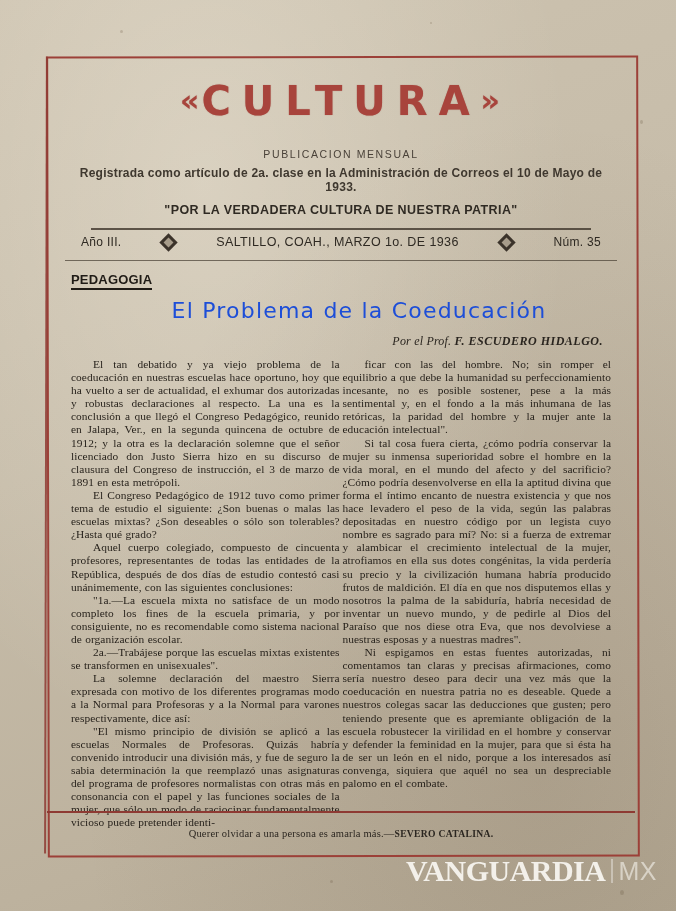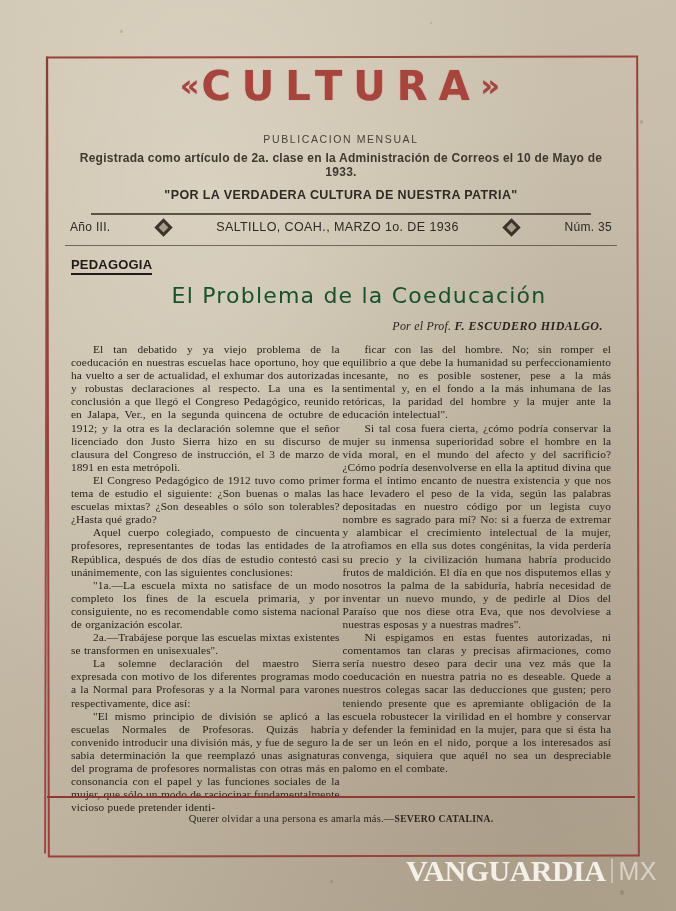--- a/index.html
+++ b/index.html
@@ -21,21 +21,21 @@
   .frame{
     position:absolute;left:47px;top:56px;width:588px;height:797px;
     border:2px solid #9c4038;
     box-shadow:inset 0 0 0 0 transparent;
     transform:rotate(-.12deg);
   }
   .frame:after{
     content:"";position:absolute;left:-4px;top:-2px;width:2px;height:100%;
     background:#8e3a33;opacity:.85;transform:rotate(.25deg);
   }
-  .sheet{position:absolute;left:47px;top:45px;width:588px;height:797px;}
+  .sheet{position:absolute;left:47px;top:60px;width:588px;height:797px;}
 
   
   .masthead{padding:14px 26px 0;text-align:center;}
   .cultura{
     font-family:"DejaVu Sans",sans-serif;
     color:#a8443c;
     font-size:40px;font-weight:700;letter-spacing:11px;
     line-height:1.05;
     margin:6px 0 2px;
     white-space:nowrap;
@@ -54,21 +54,21 @@
   }
   .lema{
     font-family:"Liberation Sans",sans-serif;
     font-size:12.5px;font-weight:700;letter-spacing:.4px;color:#2f2a23;
     margin-top:9px;
   }
   .rule{height:2px;background:#463d32;margin:11px 18px 0;opacity:.85;}
   .rule.thin{height:1px;opacity:.7;}
   .issuebar{
     display:flex;align-items:center;justify-content:space-between;
-    padding:5px 23px 0;
+    padding:5px 34px 0;
     font-family:"Liberation Sans",sans-serif;
     font-size:12px;color:#2e2922;letter-spacing:.3px;
   }
   .issuebar .mid{font-size:12.5px;letter-spacing:.4px;}
   .diamond{
     width:13px;height:13px;background:#3b332a;transform:rotate(45deg);
     position:relative;flex:0 0 auto;
   }
   .diamond:after{
     content:"";position:absolute;left:3px;top:3px;width:7px;height:7px;
@@ -80,21 +80,21 @@
   .kicker{
     font-family:"Liberation Sans",sans-serif;
     font-size:13px;font-weight:700;color:#1f1b16;letter-spacing:.2px;
     display:inline-block;
     border-bottom:2px solid #1f1b16;
     padding-bottom:1px;
   }
   .title{
     font-family:"DejaVu Sans",sans-serif;
     font-weight:400;
-    font-size:22px;letter-spacing:1.2px;color:#14532d;
+    font-size:22px;letter-spacing:1.2px;color:#1d4ed8;
     text-align:center;margin:8px 0 11px;padding-left:36px;
   }
   .byline{
     text-align:right;font-style:italic;font-size:12px;color:#2a251f;
     margin:7px 8px 0 0;letter-spacing:.2px;
     font-family:"Liberation Serif",serif;
   }
   .byline b{font-style:italic;font-weight:700;letter-spacing:.5px;}
 
   .cols{

